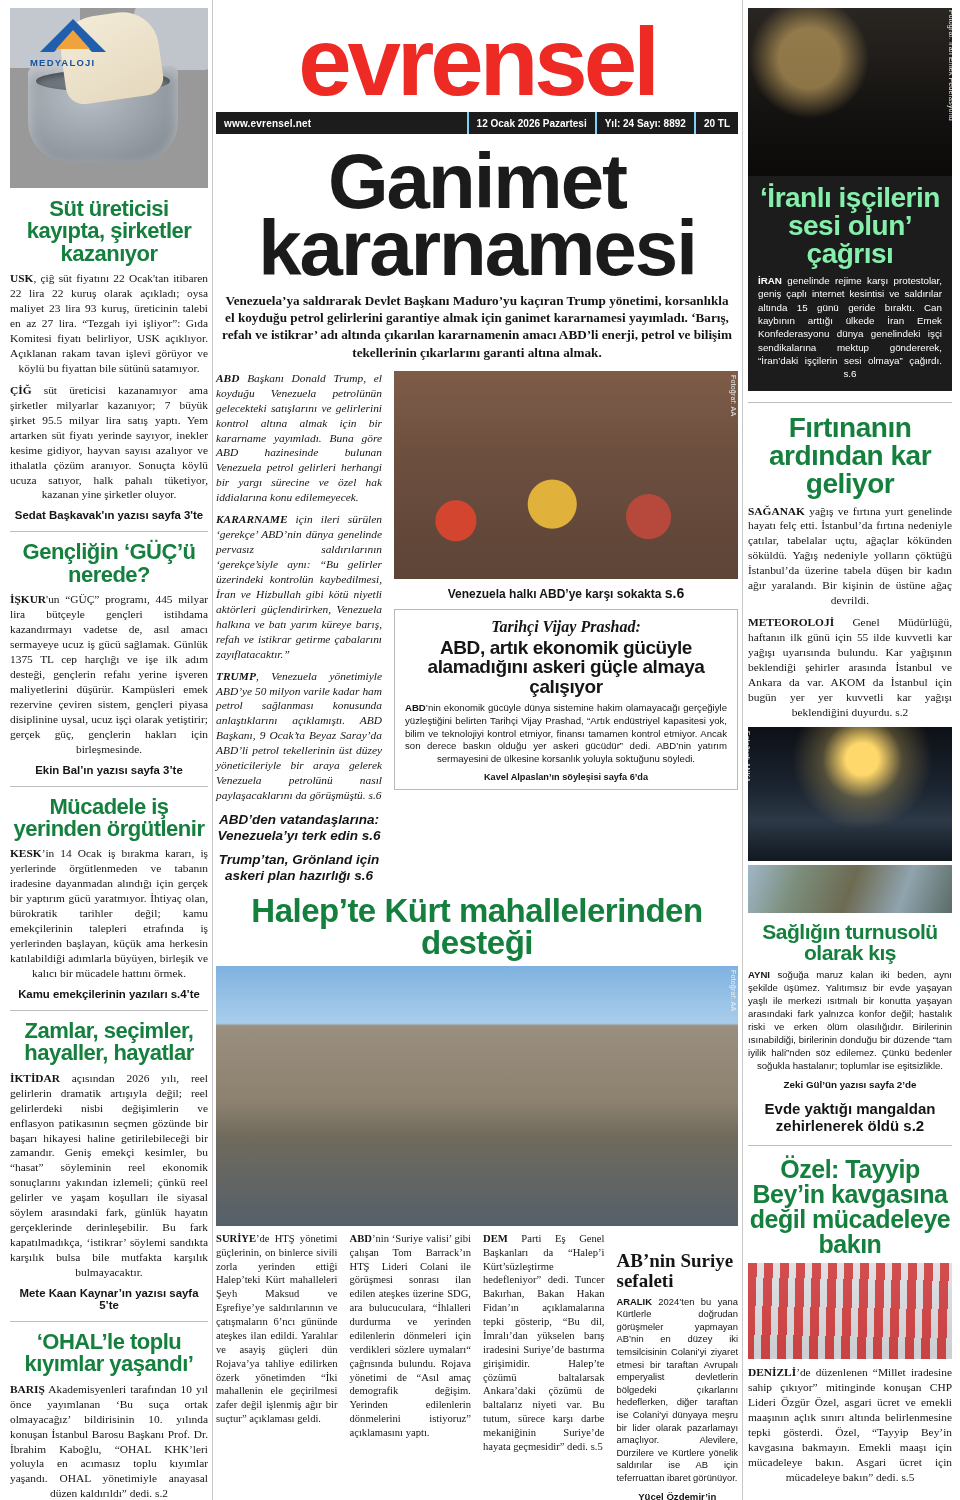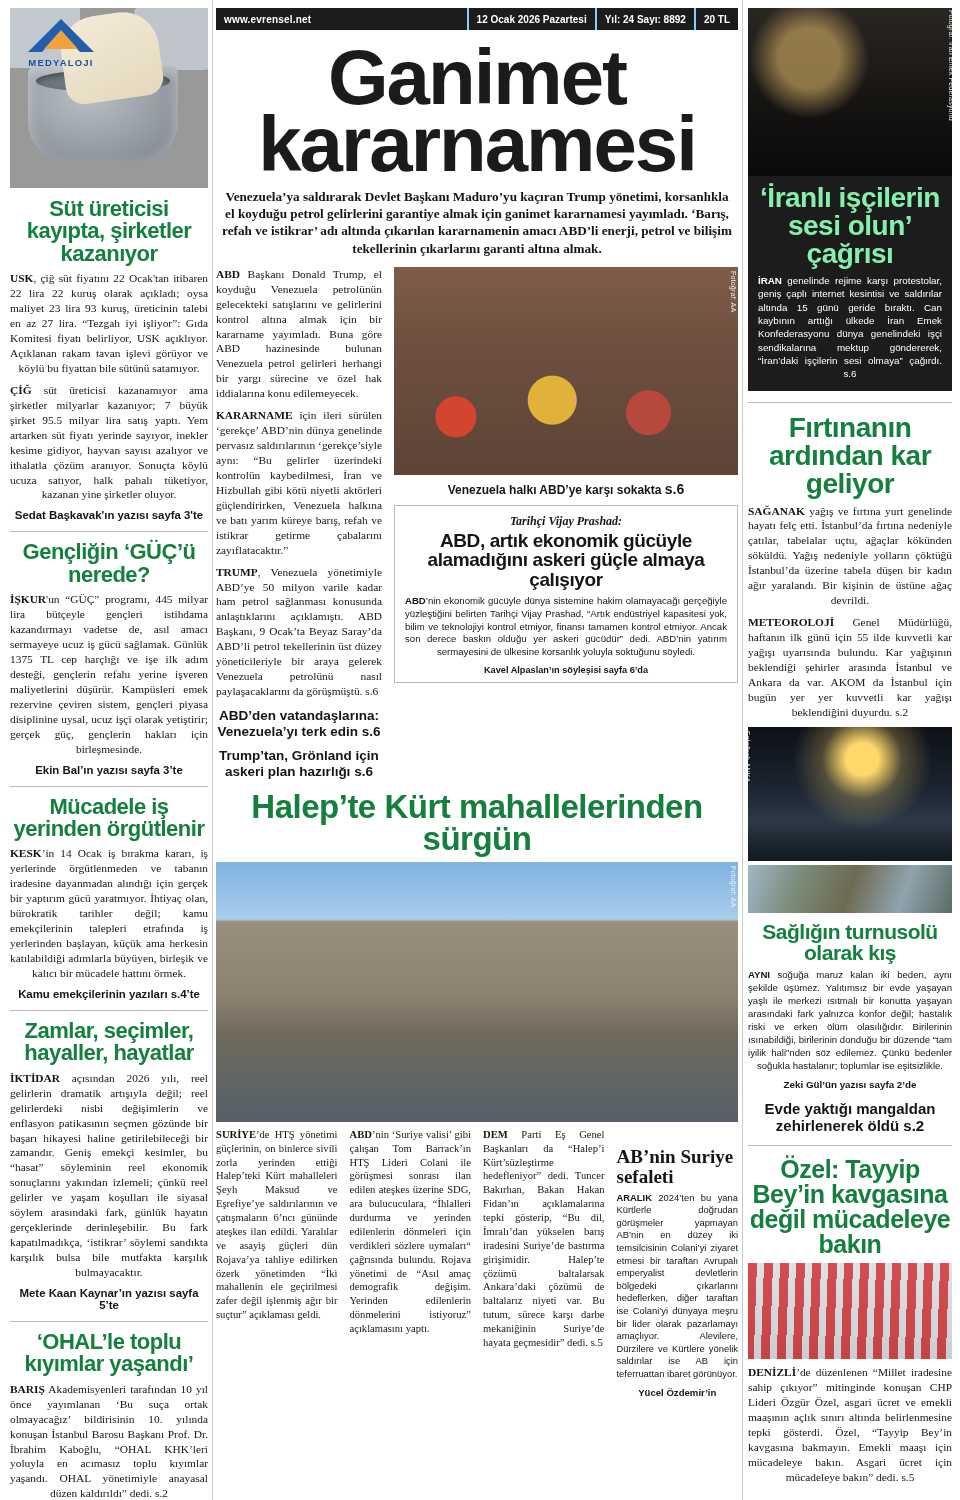--- a/index.html
+++ b/index.html
@@ -37,21 +37,21 @@
   }
   .logo-photo .hand{
     position:absolute;left:52px;top:6px;width:98px;height:86px;border-radius:36px 36px 18px 18px;
     background:linear-gradient(160deg,#f4ecd9,#e4d8bd);
     transform:rotate(-8deg);
   }
   .logo-photo .pot-bg1{position:absolute;left:-20px;top:-10px;width:90px;height:70px;border-radius:10px;background:#c3c8ce;}
   .logo-photo .pot-bg2{position:absolute;right:-6px;top:-4px;width:80px;height:66px;border-radius:10px;background:#bfc5cb;}
 
   .medyaloji{
-    position:absolute;left:8px;top:8px;width:86px;text-align:center;
+    position:absolute;left:20px;top:8px;width:86px;text-align:left;
   }
   .medyaloji svg{display:block;margin:0 auto;}
   .medyaloji .mlabel{
     font-family:"Liberation Sans", sans-serif;font-size:9.5px;font-weight:bold;
     letter-spacing:1.2px;color:#13539e;margin-top:1px;
   }
 
   
   .masthead{position:absolute;left:216px;top:6px;width:520px;}
   .masthead .wordmark{
@@ -149,21 +149,21 @@
     font-family:"Liberation Sans", sans-serif;font-weight:bold;font-size:12px;
     text-align:center;margin:6px 0 8px 0;
   }
   .caption .pg{font-size:14px;font-weight:bold;}
 
   
   .quotebox{
     border:1px solid #b9b9b9;padding:8px 10px 7px 10px;margin:2px 0 12px 0;
   }
   .quotebox .kicker{
-    font-family:"Liberation Serif", serif;font-style:italic;font-weight:bold;font-size:12px;
+    font-family:"Liberation Serif", serif;font-style:italic;font-weight:bold;font-size:16px;
     text-align:center;margin-bottom:2px;
   }
   .quotebox h3{
     font-family:"Liberation Sans", sans-serif;font-weight:bold;font-size:19px;line-height:1.03;
     text-align:center;margin:0 0 6px 0;letter-spacing:-.4px;
   }
 
   
   .subhead{
     font-family:"Liberation Sans", sans-serif;font-weight:bold;font-size:13.5px;line-height:1.15;
@@ -225,37 +225,38 @@
     <h2 class="sec h-md">‘OHAL’le toplu kıyımlar yaşandı’</h2>
     <p class="body"><span class="lead">BARIŞ</span><span> Akademisyenleri tarafından 10 yıl önce yayımlanan ‘Bu suça ortak olmayacağız’ bildirisinin 10. yılında konuşan İstanbul Barosu Başkanı Prof. Dr. İbrahim Kaboğlu, “OHAL KHK’leri yoluyla en acımasız toplu kıyımlar yaşandı. OHAL yönetimiyle anayasal düzen kaldırıldı” dedi. s.2</span></p>
 
     <div class="sep-line"></div>
 
   </div>
 
   <div class="col-mid">
 
     <div class="masthead" style="position:static;width:100%;">
+      <div class="wordmark">evrensel</div>
       <div class="infobar">
         <div class="site">www.evrensel.net</div>
         <div class="sep">12 Ocak 2026 Pazartesi</div>
         <div class="sep">Yıl: 24  Sayı: 8892</div>
         <div class="sep">20 TL</div>
       </div>
     </div>
 
     <h1 class="mainhead">
       <span>Ganimet</span><br>
       <span>kararnamesi</span>
     </h1>
 
     <div class="spot">Venezuela’ya saldırarak Devlet Başkanı Maduro’yu kaçıran Trump yönetimi, korsanlıkla el koyduğu petrol gelirlerini garantiye almak için ganimet kararnamesi yayımladı. ‘Barış, refah ve istikrar’ adı altında çıkarılan kararnamenin amacı ABD’li enerji, petrol ve bilişim tekellerinin çıkarlarını garanti altına almak.</div>
 
     <div style="display:flex;gap:12px;align-items:flex-start;">
-      <div style="width:166px;flex:none;">
+      <div style="width:166px;flex:none;font-style:italic;">
         <p class="body" style="text-align:justify;text-align-last:left;"><span class="lead">ABD</span><span> Başkanı Donald Trump, el koyduğu Venezuela petrolünün gelecekteki satışlarını ve gelirlerini kontrol altına almak için bir kararname yayımladı. Buna göre ABD hazinesinde bulunan Venezuela petrol gelirleri herhangi bir yargı sürecine ve özel hak iddialarına konu edilemeyecek.</span></p>
         <p class="body" style="text-align:justify;text-align-last:left;"><span class="lead">KARARNAME</span><span> için ileri sürülen ‘gerekçe’ ABD’nin dünya genelinde pervasız saldırılarının ‘gerekçe’siyle aynı: “Bu gelirler üzerindeki kontrolün kaybedilmesi, İran ve Hizbullah gibi kötü niyetli aktörleri güçlendirirken, Venezuela halkına ve batı yarım küreye barış, refah ve istikrar getirme çabalarını zayıflatacaktır.”</span></p>
         <p class="body" style="text-align:justify;text-align-last:left;"><span class="lead">TRUMP</span><span>, Venezuela yönetimiyle ABD’ye 50 milyon varile kadar ham petrol sağlanması konusunda anlaştıklarını açıklamıştı. ABD Başkanı, 9 Ocak’ta Beyaz Saray’da ABD’li petrol tekellerinin üst düzey yöneticileriyle bir araya gelerek Venezuela petrolünü nasıl paylaşacaklarını da görüşmüştü. s.6</span></p>
         <div class="subhead">ABD’den vatandaşlarına: Venezuela’yı terk edin s.6</div>
         <div class="subhead">Trump’tan, Grönland için askeri plan hazırlığı s.6</div>
       </div>
       <div style="flex:1;">
         <div class="ph ph-protest" style="height:208px;">
           <div class="credit onimg">Fotoğraf: AA</div>
         </div>
@@ -266,21 +267,21 @@
 
         <div class="quotebox">
           <div class="kicker">Tarihçi Vijay Prashad:</div>
           <h3>ABD, artık ekonomik gücüyle alamadığını askeri güçle almaya çalışıyor</h3>
           <p class="bodyS" style="font-size:9.6px;line-height:1.32;"><span class="bold">ABD</span><span>’nin ekonomik gücüyle dünya sistemine hakim olamayacağı gerçeğiyle yüzleştiğini belirten Tarihçi Vijay Prashad, “Artık endüstriyel kapasitesi yok, bilim ve teknolojiyi kontrol etmiyor, finansı tamamen kontrol etmiyor. Ancak son derece baskın olduğu yer askeri gücüdür” dedi. ABD’nin yatırım sermayesini de ülkesine korsanlık yoluyla soktuğunu söyledi.</span></p>
           <div class="bylineS" style="font-size:9.2px;margin:0;">Kavel Alpaslan’ın söyleşisi sayfa 6’da</div>
         </div>
       </div>
     </div>
 
-    <h2 class="sec h-xl" style="margin-top:12px;font-size:33px;">Halep’te Kürt mahallelerinden sürgün</h2>
+    <h2 class="sec h-xl" style="margin-top:12px;font-size:33px;">Halep’te Kürt mahallelerinden desteği</h2>
 
     <div class="ph ph-halep" style="height:260px;margin-top:2px;">
       <div class="credit onimg">Fotoğraf: AA</div>
     </div>
 
     <div class="halep-grid">
       <div>
         <p class="body" style="text-align:justify;text-align-last:left;font-size:10.6px;"><span class="lead">SURİYE</span><span>’de HTŞ yönetimi güçlerinin, on binlerce sivili zorla yerinden ettiği Halep’teki Kürt mahalleleri Şeyh Maksud ve Eşrefiye’ye saldırılarının ve çatışmaların 6’ncı gününde ateşkes ilan edildi. Yaralılar ve asayiş güçleri dün Rojava’ya tahliye edilirken özerk yönetimden “İki mahallenin ele geçirilmesi zafer değil işlenmiş ağır bir suçtur” açıklaması geldi.</span></p>
       </div>
       <div>

